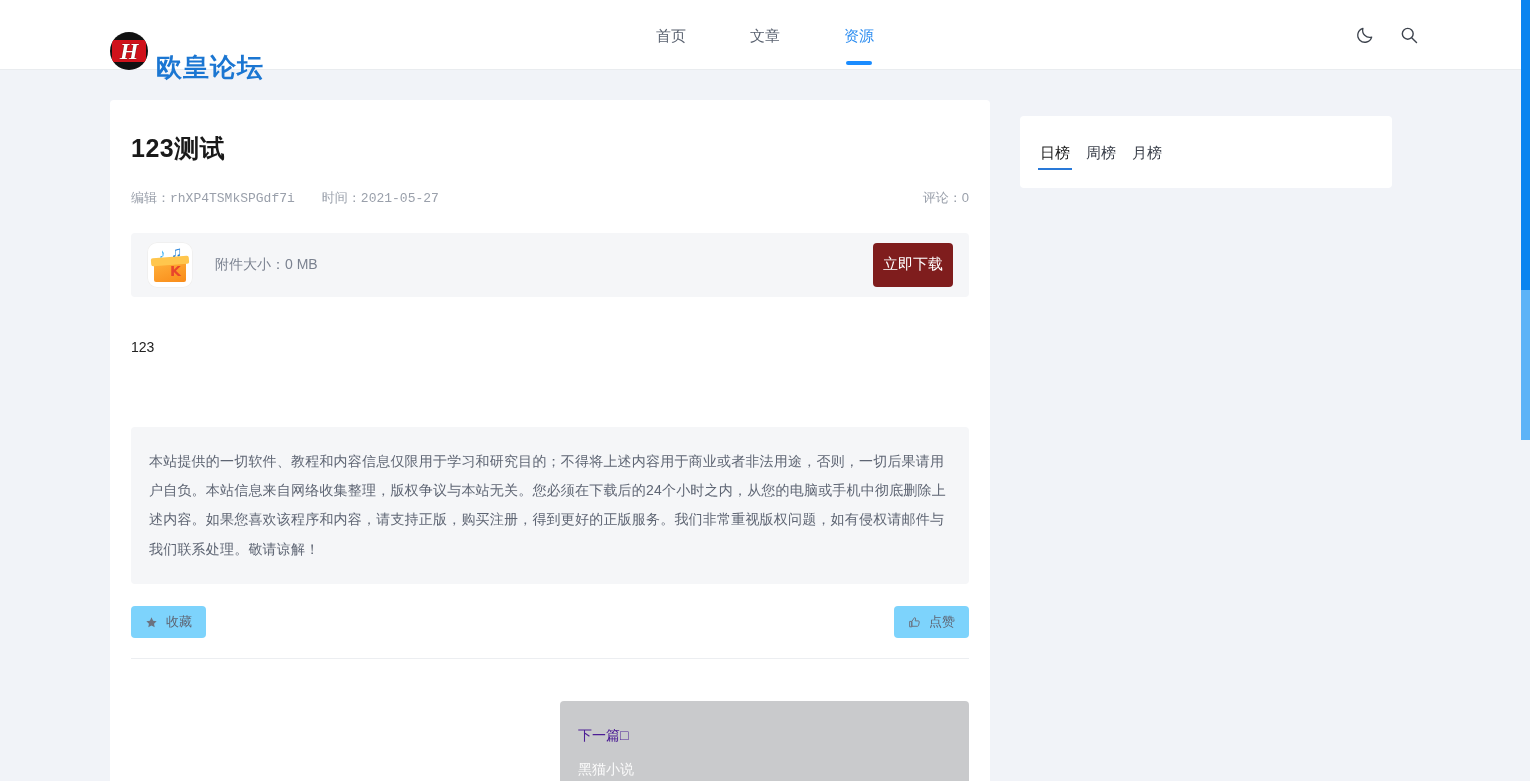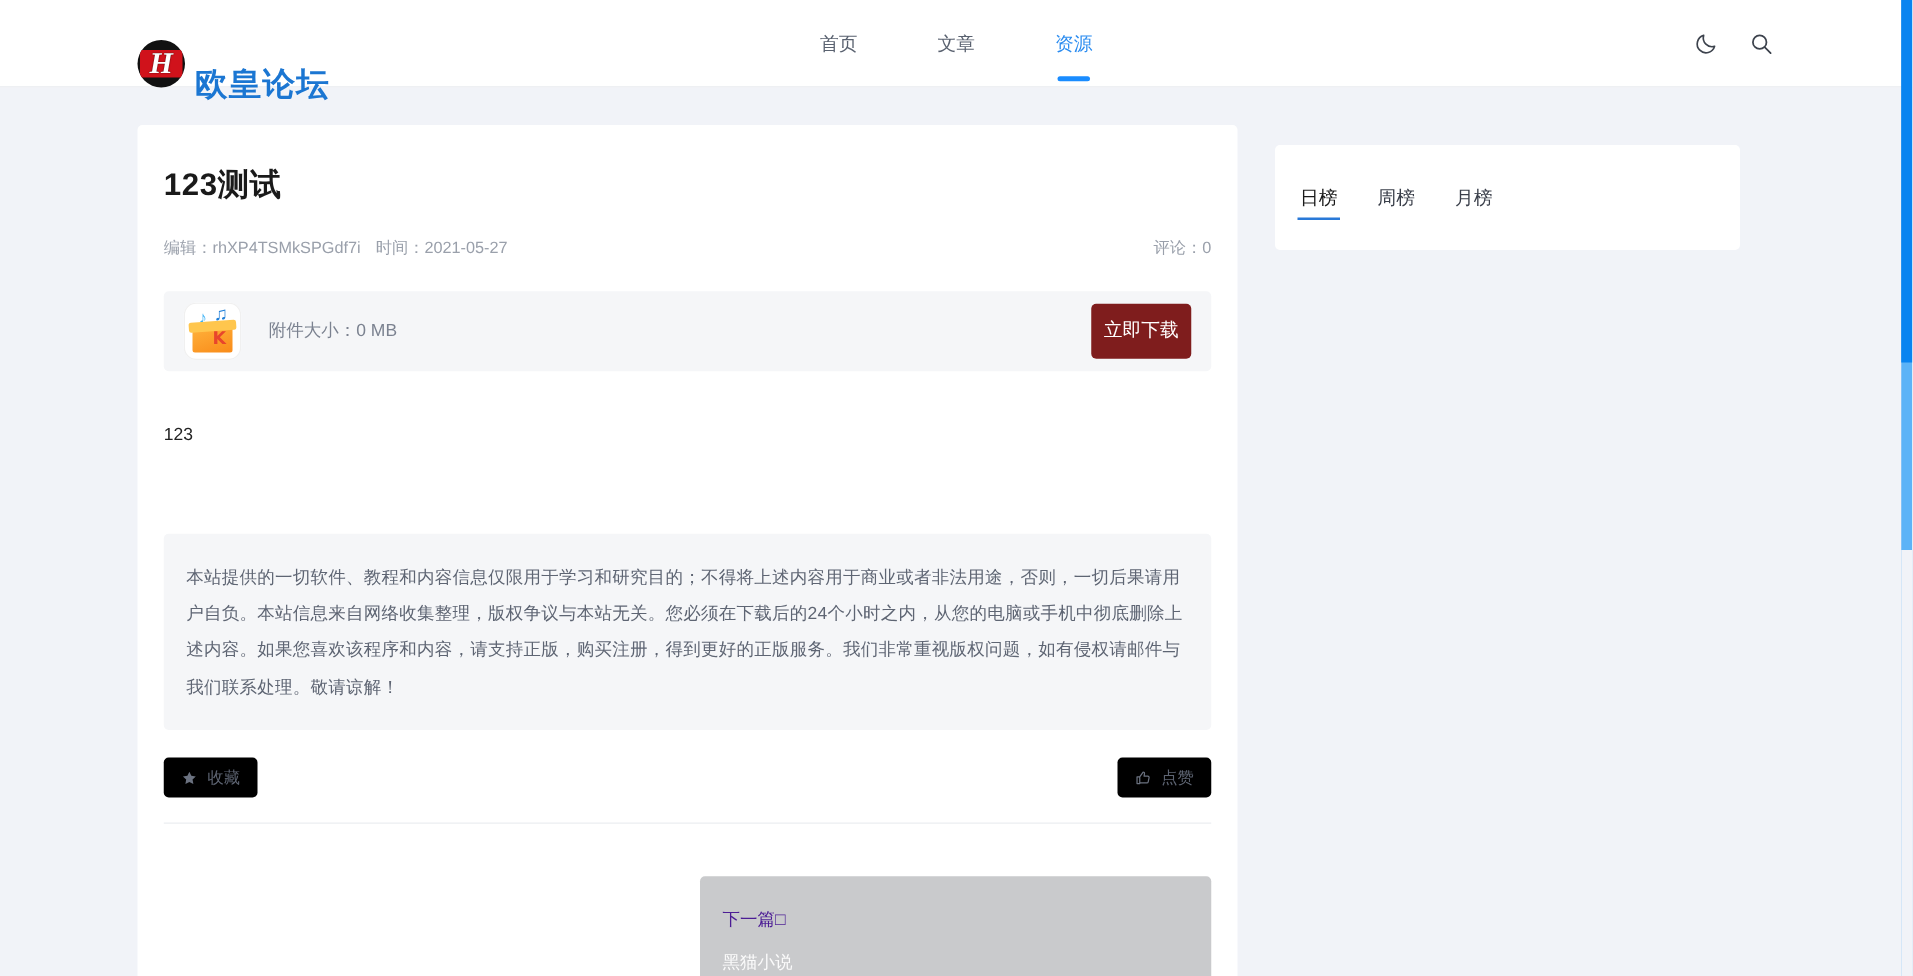--- a/index.html
+++ b/index.html
@@ -145,21 +145,21 @@
     line-height: 1.3;
     letter-spacing: 0.5px;
   }
   .article-meta {
     margin-top: 24px;
     display: flex;
     align-items: center;
     font-size: 13px;
     color: #9aa0ab;
   }
-  .meta-left { display: flex; gap: 12px; }
+  .meta-left { display: flex; gap: 27px; font-family: Liberation Mono, monospace; }
   .meta-right { margin-left: auto; }
 
   
   .download-box {
     margin-top: 26px;
     background: #f5f6f8;
     border-radius: 4px;
     height: 64px;
     display: flex;
     align-items: center;
@@ -247,21 +247,21 @@
 
   
   .actions {
     margin-top: 22px;
     display: flex;
     align-items: center;
     padding-bottom: 20px;
     border-bottom: 1px solid #eceef1;
   }
   .act-btn {
-    background: #000000;
+    background: #7dd3fc;
     border: none;
     border-radius: 4px;
     height: 32px;
     padding: 0 14px;
     display: inline-flex;
     align-items: center;
     gap: 8px;
     font-size: 13px;
     color: #5e6573;
     cursor: pointer;
@@ -303,24 +303,24 @@
     font-size: 21px;
     font-weight: bold;
     letter-spacing: 1px;
     cursor: pointer;
   }
   .rank-card {
     margin-top: 16px;
     background: #fff;
     border-radius: 4px;
     padding: 0 18px;
-    height: 84px;
-    display: flex;
-    align-items: center;
-    gap: 28px;
+    height: 72px;
+    display: flex;
+    align-items: center;
+    gap: 12px;
   }
   .rank-tab {
     position: relative;
     font-size: 15px;
     color: #3a3f4a;
     padding: 24px 2px;
     cursor: pointer;
     line-height: 1;
   }
   .rank-tab.active { color: #1a1a1a; font-weight: normal; }

